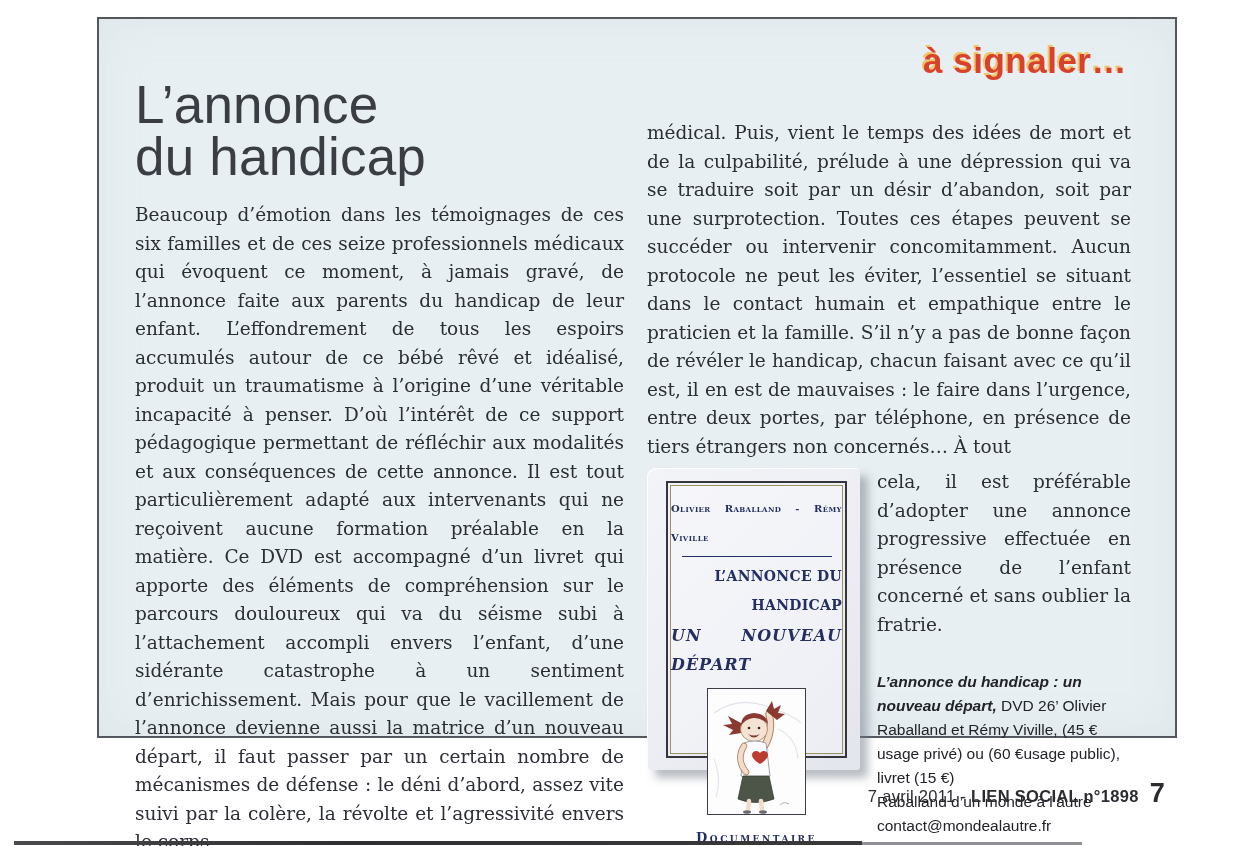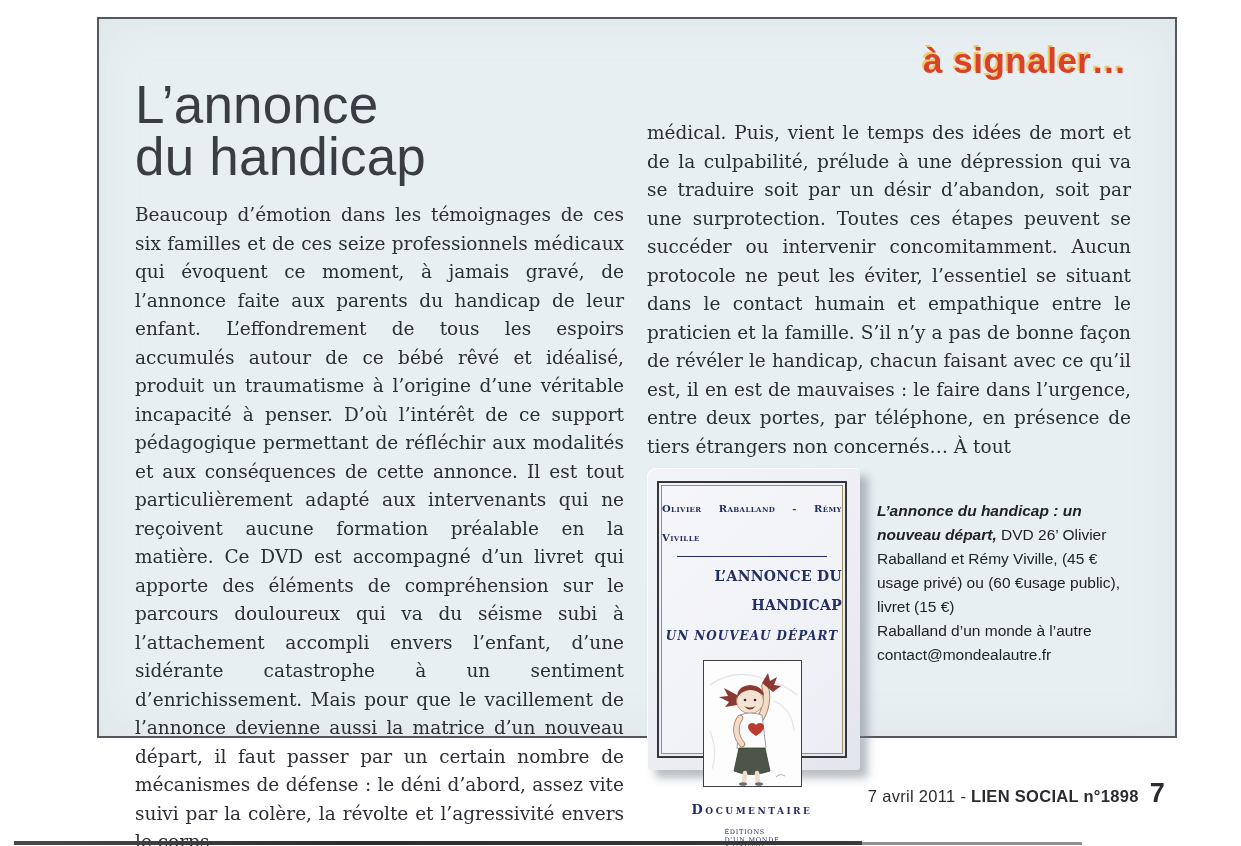--- a/index.html
+++ b/index.html
@@ -37,40 +37,40 @@
   .col-right { left:548px; top:100px; width:484px; }
   .media-row { display:flex; margin-top:7px; }
 
   
   .dvd-area { width:213px; flex:none; }
   .dvd-case {
     width:213px; height:302px;
     background:linear-gradient(135deg,#f3f4f8 0%, #eceef3 55%, #e3e5ec 100%);
     border-radius:9px 4px 4px 4px;
     box-shadow:8px 8px 9px rgba(115,125,138,0.5), 1px 1px 0 rgba(255,255,255,0.8) inset;
-    padding:13px 13px 12px 10px;
+    padding:13px 13px 12px 19px;
   }
   .frame-a { height:100%; border:2px solid #34353d; padding:2px; }
   .frame-b {
     height:100%; border:1px solid #9b9160;
     display:flex; flex-direction:column; align-items:center;
     padding-top:9px; background:rgba(252,252,254,0.35);
   }
   .cover-text { color:#232f63; text-align:right; }
   .cover-authors {
     font-size:10px; font-weight:700; font-variant:small-caps;
     letter-spacing:0.4px; color:#232f63;
   }
   .cover-rule { width:150px; border-top:1px solid #232f63; margin:4px 0 5px; }
   .cover-title {
     font-size:14px; font-weight:700; text-transform:uppercase;
     letter-spacing:0.3px; color:#232f63;
   }
   .cover-subtitle {
-    font-size:12px; font-weight:700; font-style:italic;
+    font-size:16px; font-weight:700; font-style:italic;
     text-transform:uppercase; letter-spacing:1px; color:#232f63; margin-top:3px;
   }
   .cover-art {
     width:99px; height:127px; margin-top:9px;
     border:1px solid #3d3d47; background:#fdfdfe;
   }
   .cover-genre {
     font-size:13px; font-weight:700; font-variant:small-caps;
     letter-spacing:2.5px; color:#232f63; margin-top:9px;
   }
@@ -164,20 +164,21 @@
                 <div>Éditions</div>
                 <div>d’un monde</div>
                 <div>à l’autre</div>
               </div>
             </div>
           </div>
         </div>
       </div>
 
       <div class="side">
+        <p>cela, il est préférable d’adopter une annonce progressive effectuée en présence de l’enfant concerné et sans oublier la fratrie.</p>
         <div class="caption">
           <span class="lead">L’annonce du handicap : un nouveau départ,</span><span> DVD 26’ Olivier Raballand et Rémy Viville, (45 € usage privé) ou (60 €usage public), livret (15 €)</span><br>
           <span>Raballand d’un monde à l’autre</span><br>
           <span>contact@mondealautre.fr</span>
         </div>
       </div>
 
     </div>
   </div>
 </div>

